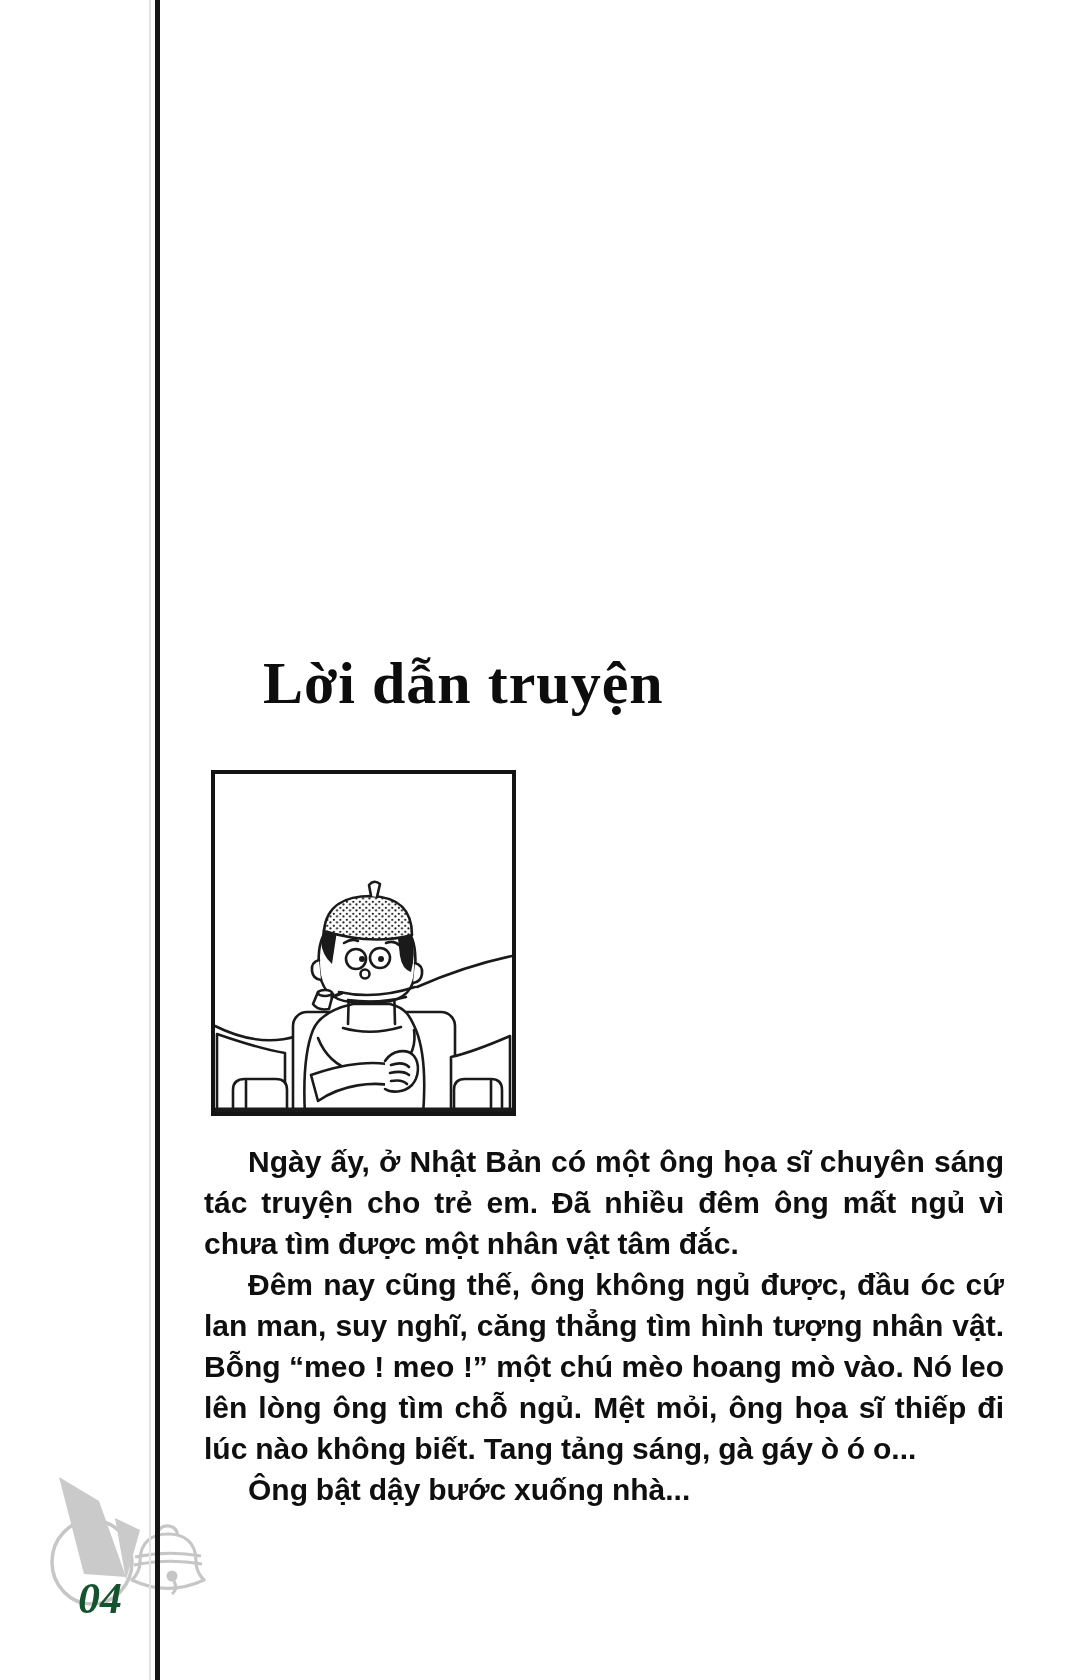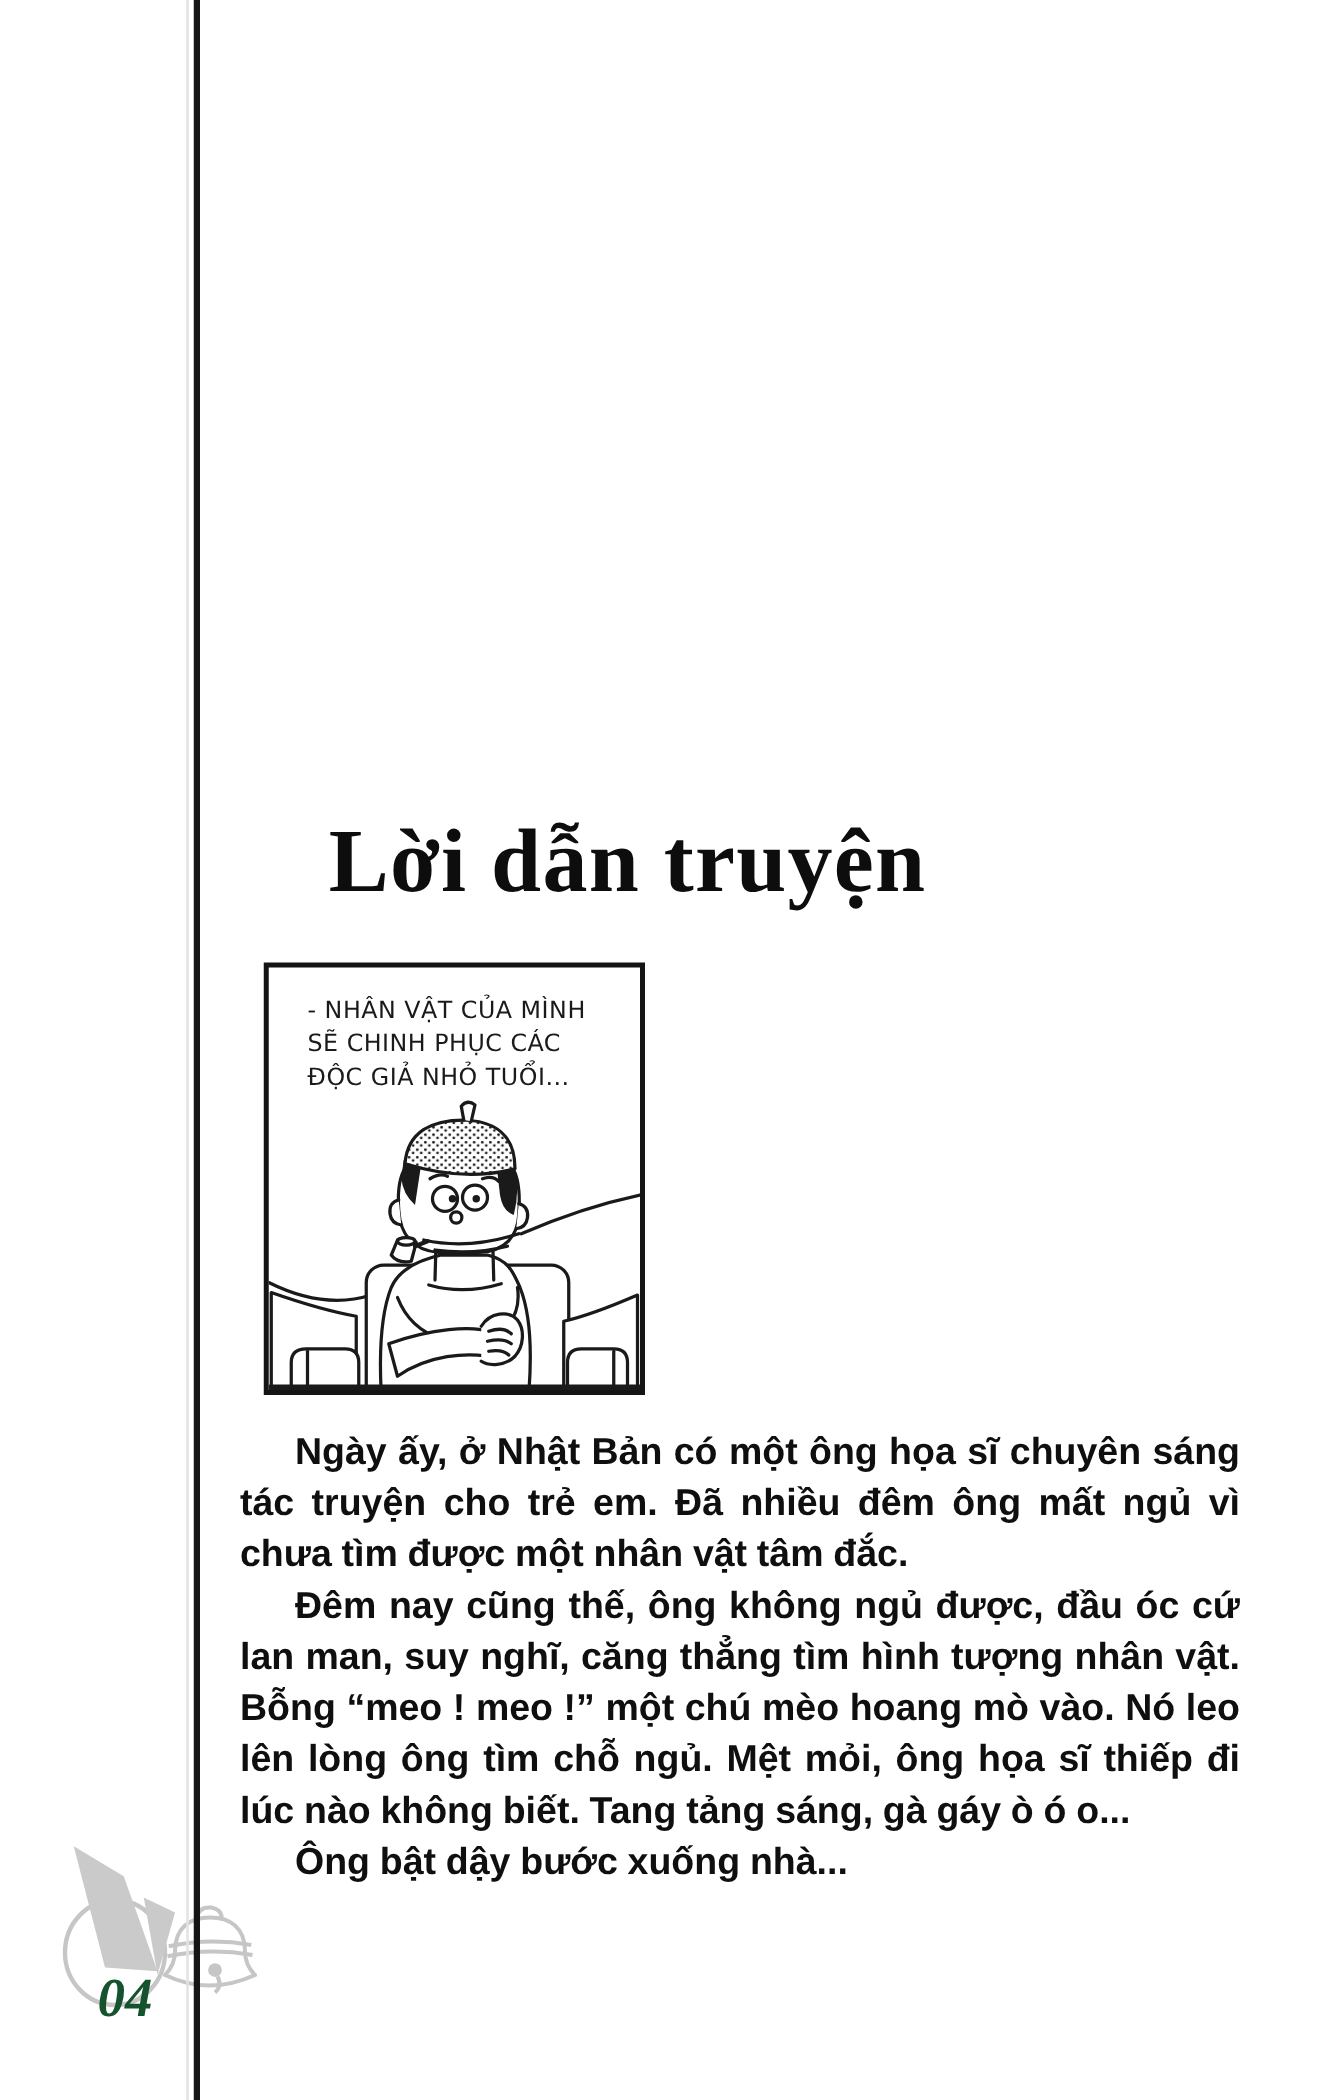--- a/index.html
+++ b/index.html
@@ -15,37 +15,37 @@
     position:absolute;left:155px;top:0;width:5px;height:1680px;
     background:#151515;z-index:30;
   }
   .spine-shadow{
     position:absolute;left:149px;top:0;width:2px;height:1680px;
     background:#e3e3e3;z-index:29;
   }
   .page-title{
     position:absolute;left:263px;top:650px;width:760px;
     font-family:"Liberation Serif", serif;
-    font-weight:700;font-size:72px;line-height:1.1;
+    font-weight:700;font-size:60px;line-height:1.1;
     letter-spacing:1px;color:#0d0d0d;white-space:nowrap;
   }
   .comic-panel{
     position:absolute;left:211px;top:770px;width:305px;height:346px;
     border:4px solid #141414;box-sizing:border-box;background:#fff;z-index:5;
   }
   .panel-art{position:absolute;left:0;top:0;width:100%;height:100%;}
   .speech-text{
     position:absolute;left:31px;top:21px;z-index:6;
     font-family:"DejaVu Sans", sans-serif;
     font-size:19px;line-height:27px;letter-spacing:0.4px;
     color:#1a1a1a;white-space:nowrap;
   }
   .speech-text span{display:block;}
   .body-text{
-    position:absolute;left:192px;top:1141px;width:800px;
+    position:absolute;left:204px;top:1141px;width:800px;
     font-size:30px;line-height:41px;font-weight:700;
     text-align:justify;word-spacing:-0.5px;color:#0f0f0f;
   }
   .body-text p{margin:0;text-indent:44px;}
   .page-number{
     position:absolute;left:78px;top:1573px;z-index:20;
     font-family:"Liberation Serif", serif;
     font-style:italic;font-weight:700;font-size:44px;color:#14532d;
   }
   .watermark{
@@ -122,25 +122,20 @@
         <path d="M 2,260 Q 42,274 70,279 L 70,341 L 2,341 Z" fill="#ffffff"></path>
         <path d="M 18,341 L 18,316 Q 18,305 30,305 L 61,305 Q 72,305 72,316 L 72,341 Z" fill="#ffffff"></path>
         <path d="M 31,307 L 31,341"></path>
         <path d="M 295,262 Q 258,278 236,283 L 236,341 L 295,341 Z" fill="#ffffff"></path>
         <path d="M 239,341 L 239,316 Q 239,305 250,305 L 276,305 Q 287,305 287,316 L 287,341 Z" fill="#ffffff"></path>
         <path d="M 276,307 L 276,341"></path>
 
         <path d="M 1,336 L 296,336" stroke-width="5"></path>
       </g>
     </svg>
-    <div class="speech-text">
-      <span>- NHÂN VẬT CỦA MÌNH</span>
-      <span>SẼ CHINH PHỤC CÁC</span>
-      <span>ĐỘC GIẢ NHỎ TUỔI...</span>
-    </div>
   </div>
 
   <div class="body-text">
     <p>Ngày ấy, ở Nhật Bản có một ông họa sĩ chuyên sáng tác truyện cho trẻ em. Đã nhiều đêm ông mất ngủ vì chưa tìm được một nhân vật tâm đắc.</p>
     <p>Đêm nay cũng thế, ông không ngủ được, đầu óc cứ lan man, suy nghĩ, căng thẳng tìm hình tượng nhân vật. Bỗng “meo ! meo !” một chú mèo hoang mò vào. Nó leo lên lòng ông tìm chỗ ngủ. Mệt mỏi, ông họa sĩ thiếp đi lúc nào không biết. Tang tảng sáng, gà gáy ò ó o...</p>
     <p>Ông bật dậy bước xuống nhà...</p>
   </div>
 
   <svg class="watermark" viewBox="0 0 200 230">
     <ellipse cx="57" cy="137" rx="40" ry="42" stroke="#c6c6c6" stroke-width="3.5" fill="none"></ellipse>

